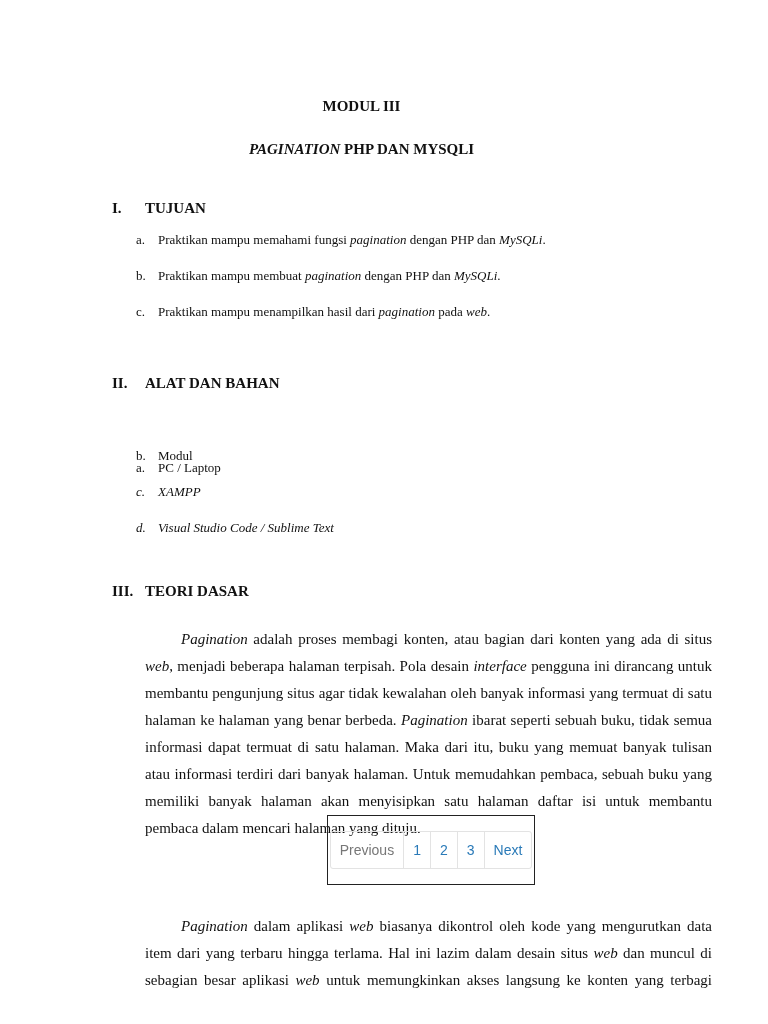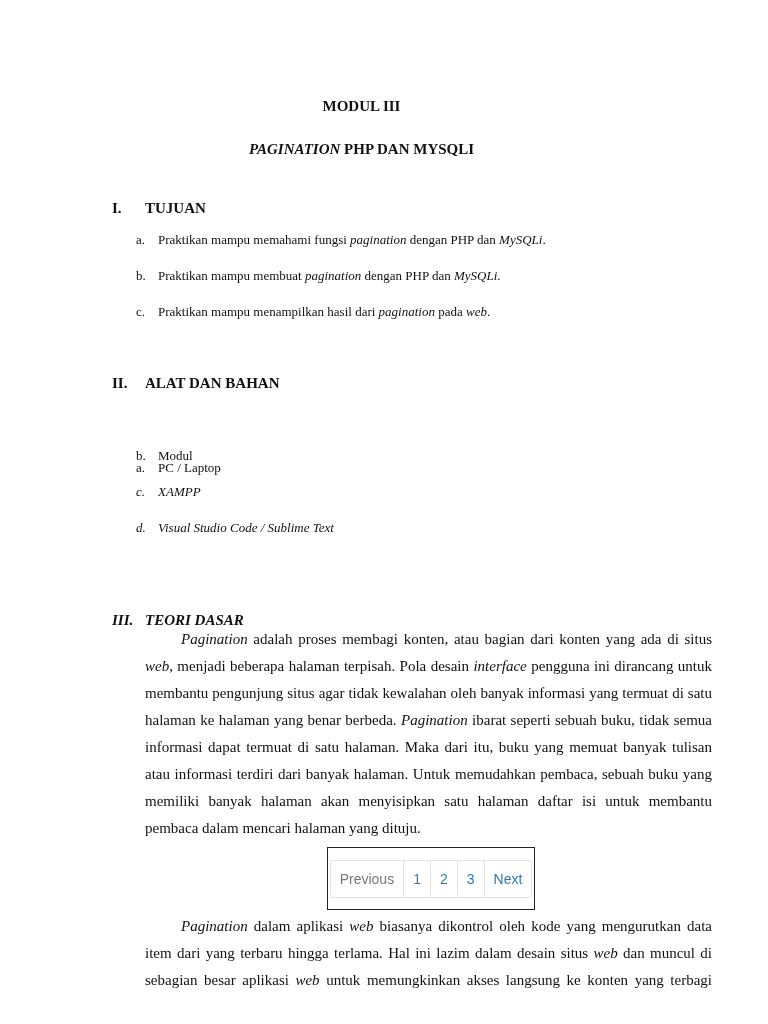--- a/index.html
+++ b/index.html
@@ -20,21 +20,21 @@
     .para {
       position: absolute; left: 145px; width: 567px;
       font-size: 15px; line-height: 27px; text-align: justify;
     }
     .para .line { display: block; text-align: justify; text-align-last: justify; height: 27px; }
     .para .line.last { text-align-last: left; }
     .para .line.indent { text-indent: 36px; }
     em { font-style: italic; }
 
     .pagination-figure {
-      position: absolute; left: 327px; top: 847px; width: 208px; height: 63px;
+      position: absolute; left: 327px; top: 815px; width: 208px; height: 70px;
       border: 1px solid #222; box-sizing: border-box;
       display: flex; align-items: center; justify-content: center;
     }
     .pager {
       display: flex; height: 36px; border: 1px solid #e3e3e3; border-radius: 3px;
       font-family: "Liberation Sans", "DejaVu Sans", sans-serif; font-size: 14px;
     }
     .pager .pg {
       display: flex; align-items: center; justify-content: center;
       padding: 0 9px; border-right: 1px solid #e3e3e3; color: #2a7ab8;
@@ -72,21 +72,21 @@
 <div class="abs list-item" style="top:448px;">
   <span class="lbl">b.</span><span>Modul</span>
 </div>
 <div class="abs list-item italic" style="top:484px;">
   <span class="lbl">c.</span><span>XAMPP</span>
 </div>
 <div class="abs list-item italic" style="top:520px;">
   <span class="lbl">d.</span><span>Visual Studio Code / Sublime Text</span>
 </div>
 
-<div class="abs section-head" style="top:612px;font-style:italic;">
+<div class="abs section-head" style="top:583px;">
   <span class="num">III.</span><span>TEORI DASAR</span>
 </div>
 
 <div class="para" style="top:626px;">
   <span class="line indent"><em>Pagination</em><span> adalah proses membagi konten, atau bagian dari konten yang ada di situs</span></span>
   <span class="line"><em>web</em><span>, menjadi beberapa halaman terpisah. Pola desain </span><em>interface</em><span> pengguna ini dirancang untuk</span></span>
   <span class="line"><span>membantu pengunjung situs agar tidak kewalahan oleh banyak informasi yang termuat di satu</span></span>
   <span class="line"><span>halaman ke halaman yang benar berbeda. </span><em>Pagination</em><span> ibarat seperti sebuah buku, tidak semua</span></span>
   <span class="line"><span>informasi dapat termuat di satu halaman. Maka dari itu, buku yang memuat banyak tulisan</span></span>
   <span class="line"><span>atau informasi terdiri dari banyak halaman. Untuk memudahkan pembaca, sebuah buku yang</span></span>

